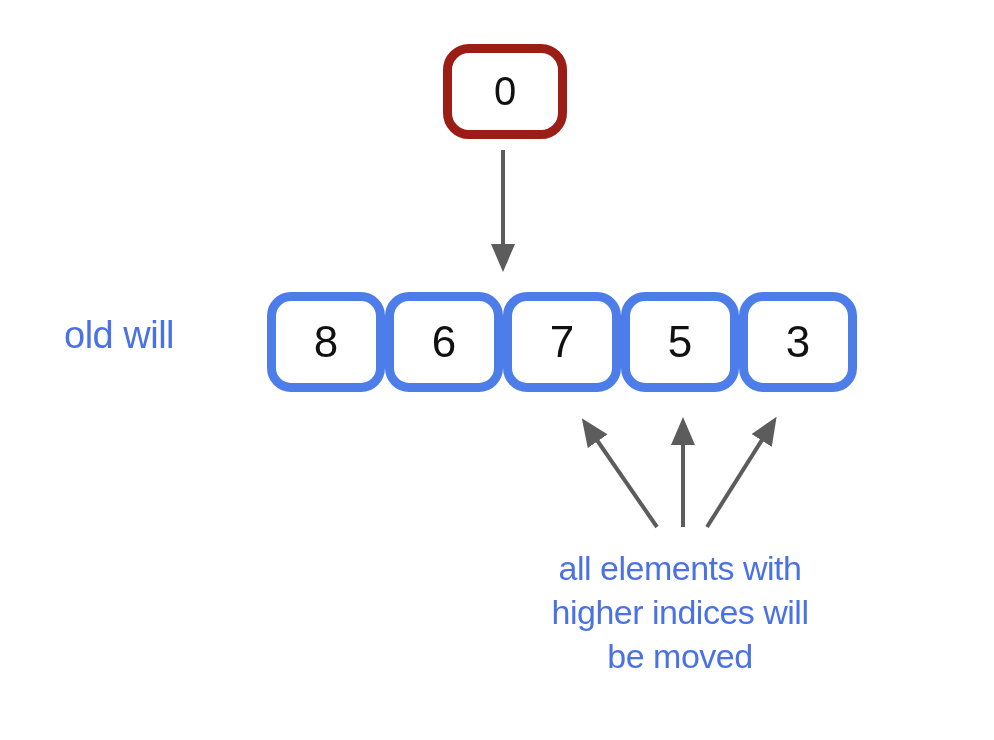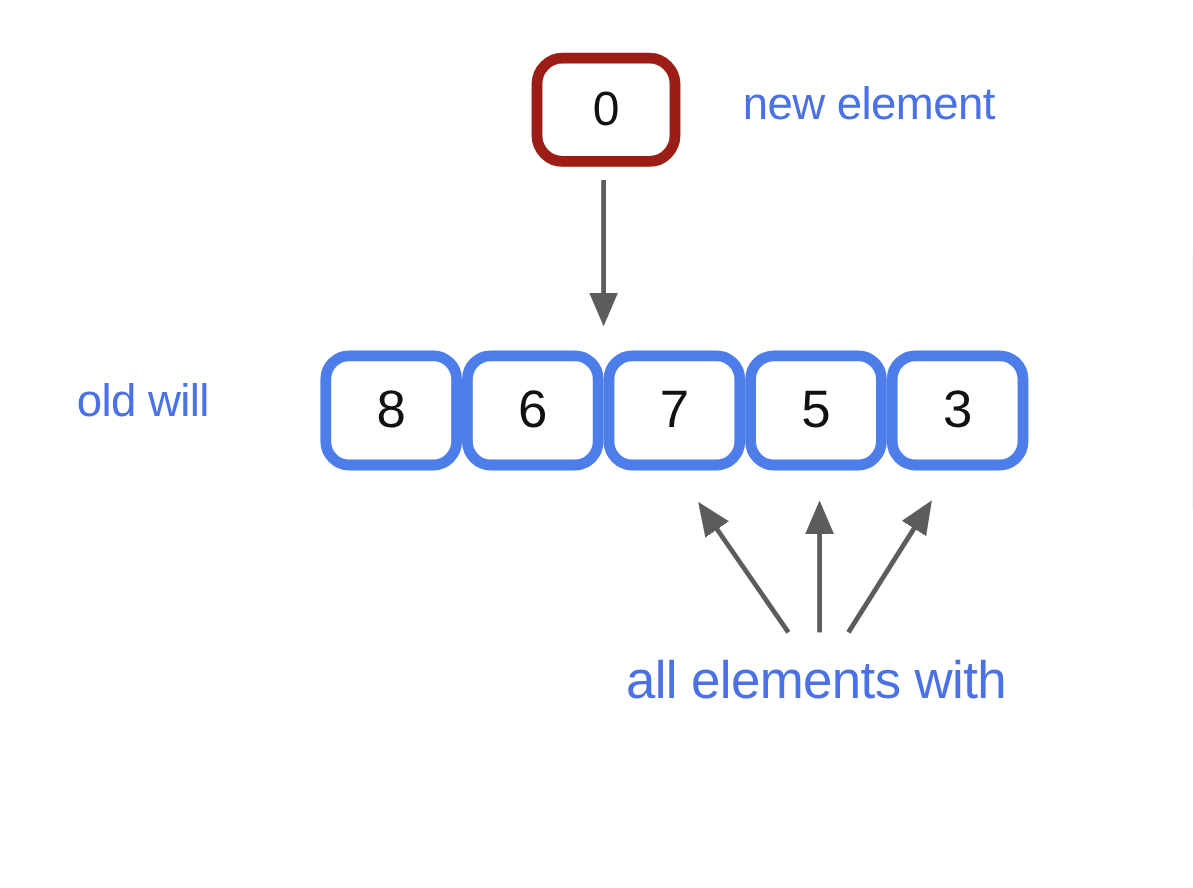--- a/index.html
+++ b/index.html
@@ -62,21 +62,21 @@
     display: flex; align-items: center; justify-content: center;
     color: var(--value-text);
     font-size: 44px;
   }
   .note {
     position: absolute;
     left: 497px; top: 546px;
     width: 366px;
     text-align: center;
     color: var(--label-text);
-    font-size: 44px;
+    font-size: 34px;
     line-height: 44px;
     letter-spacing: -0.5px;
   }
 </style>
 </head>
 <body>
 
 <div class="canvas">
 
   <svg class="arrows" width="994" height="740" viewBox="0 0 994 740" aria-hidden="true">
@@ -88,21 +88,20 @@
     <line x1="503" y1="150" x2="503" y2="254" marker-end="url(#ah)"></line>
     <line x1="657" y1="527" x2="592" y2="433" marker-end="url(#ah)"></line>
     <line x1="683" y1="527" x2="683" y2="435" marker-end="url(#ah)"></line>
     <line x1="707" y1="527" x2="767" y2="432" marker-end="url(#ah)"></line>
   </svg>
 
   <div class="new-box">
     <span>0</span>
   </div>
 
-  <div class="label new-label">new element</div>
 
   <div class="label old-label">old will</div>
 
   <div class="array-row">
     <div class="cell">
       <span>8</span>
     </div>
     <div class="cell">
       <span>6</span>
     </div>
@@ -112,15 +111,17 @@
     <div class="cell">
       <span>5</span>
     </div>
     <div class="cell">
       <span>3</span>
     </div>
   </div>
 
   <div class="note">
     <div>all elements with</div>
+    <div>higher indices will</div>
+    <div>be moved</div>
   </div>
 
 </div>
 
 </body></html>

